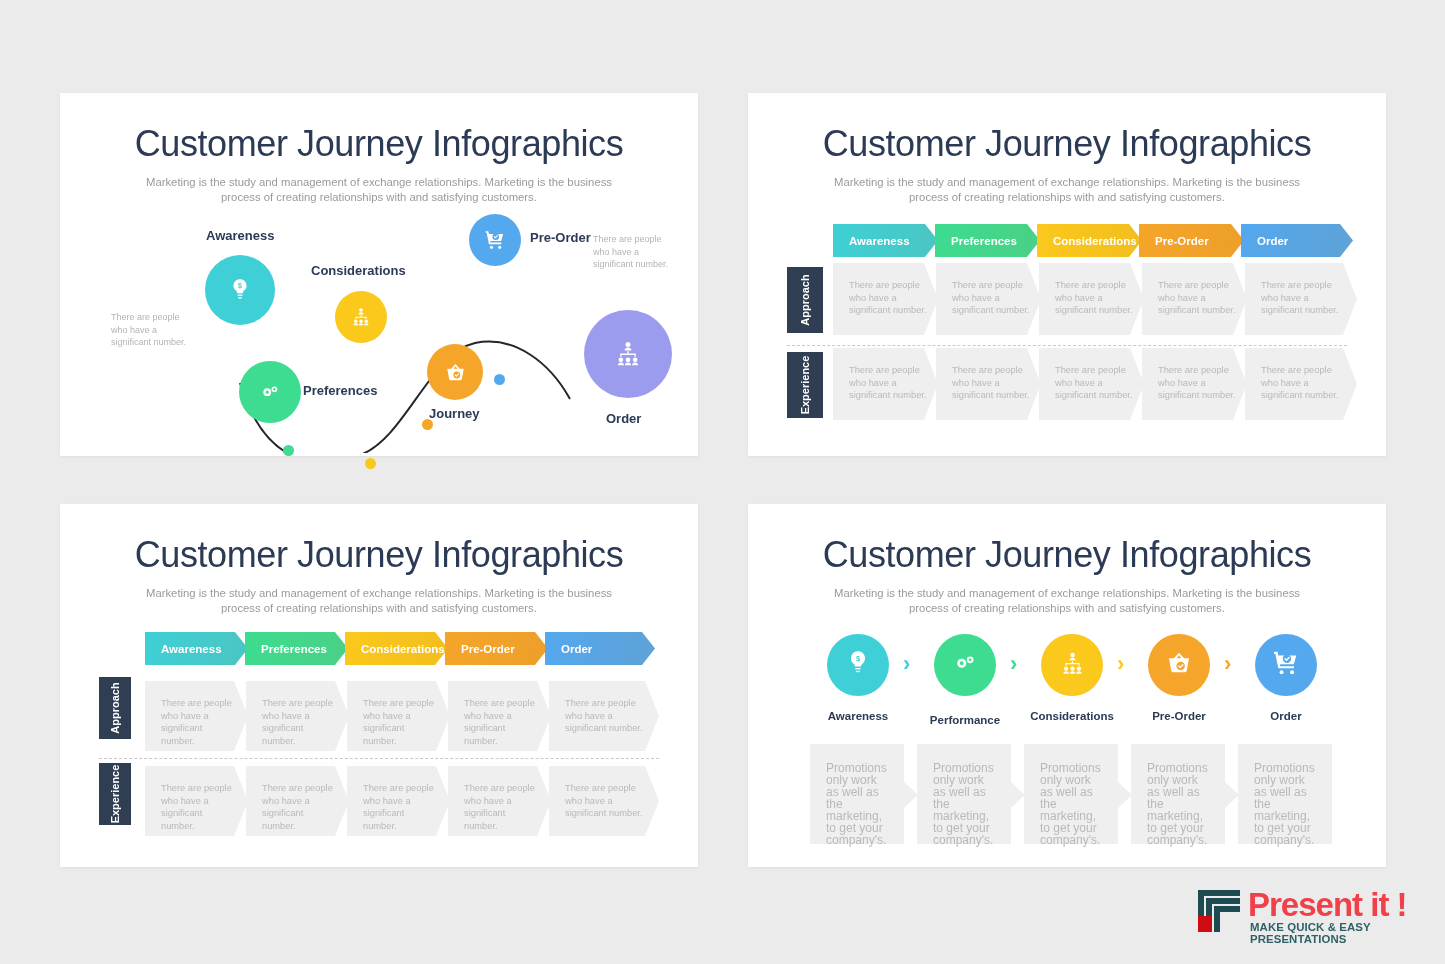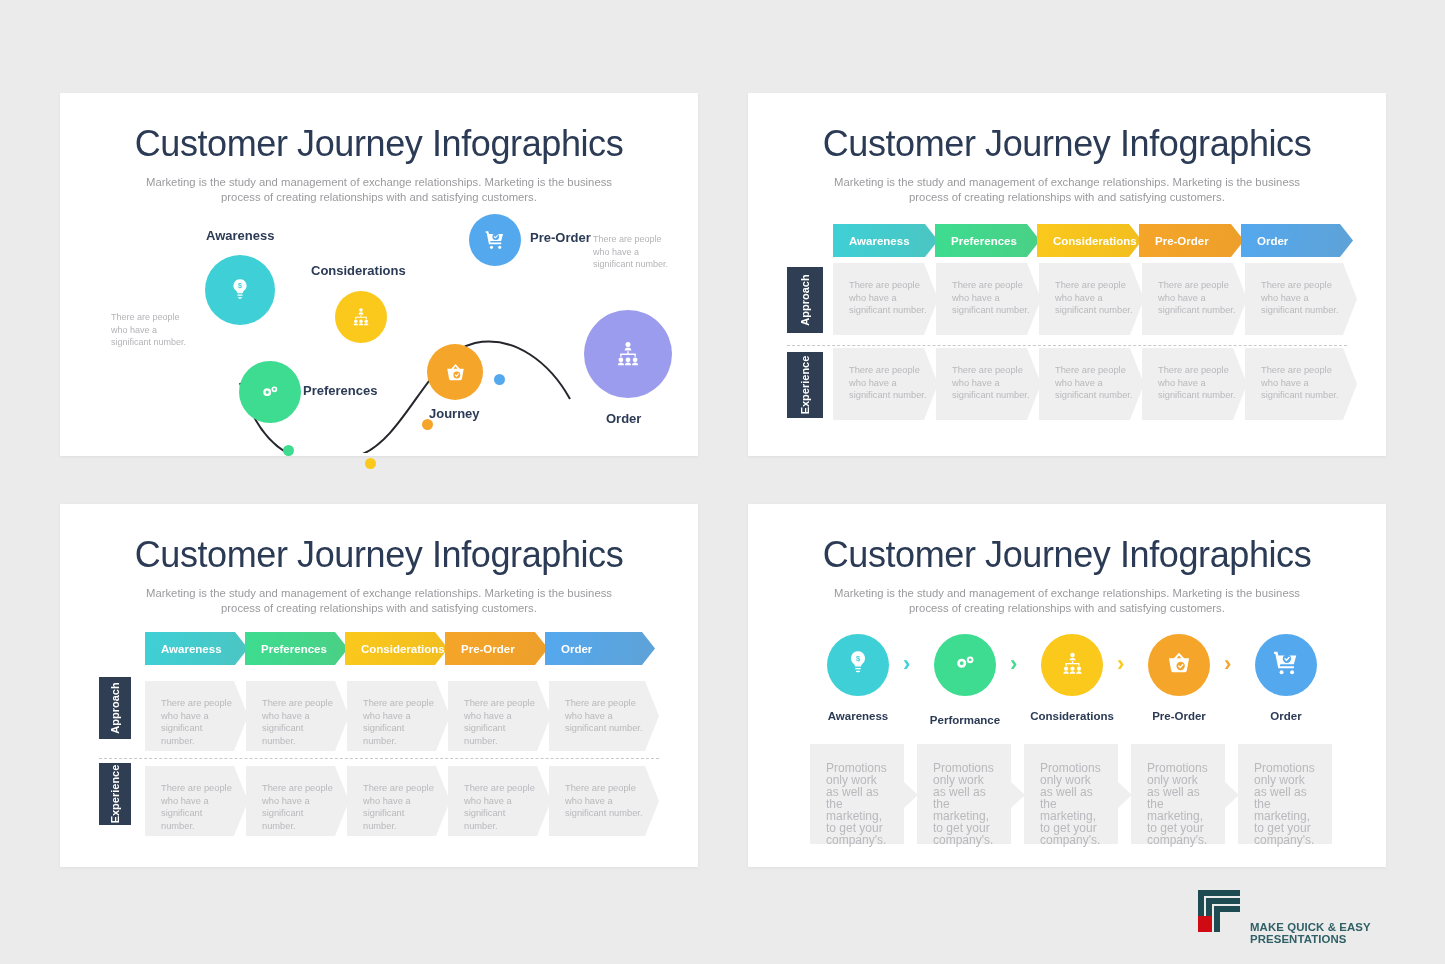--- a/index.html
+++ b/index.html
@@ -349,14 +349,15 @@
     </div>
 </div>
 
 <div id="logo">
   <svg width="48" height="48" viewBox="0 0 48 48">
     <path d="M2 2h42v6H8v36H2z" fill="#1e4a52"></path>
     <path d="M10 10h34v6H16v28h-6z" fill="#1e4a52"></path>
     <path d="M18 18h26v6H24v20h-6z" fill="#1e4a52"></path>
     <rect x="2" y="28" width="14" height="16" fill="#cf0a13"></rect>
   </svg>
+  <div class="logo-word">Present it !</div>
   <div class="logo-tag">MAKE QUICK &amp; EASY PRESENTATIONS</div>
 </div>
 
 </body></html>

